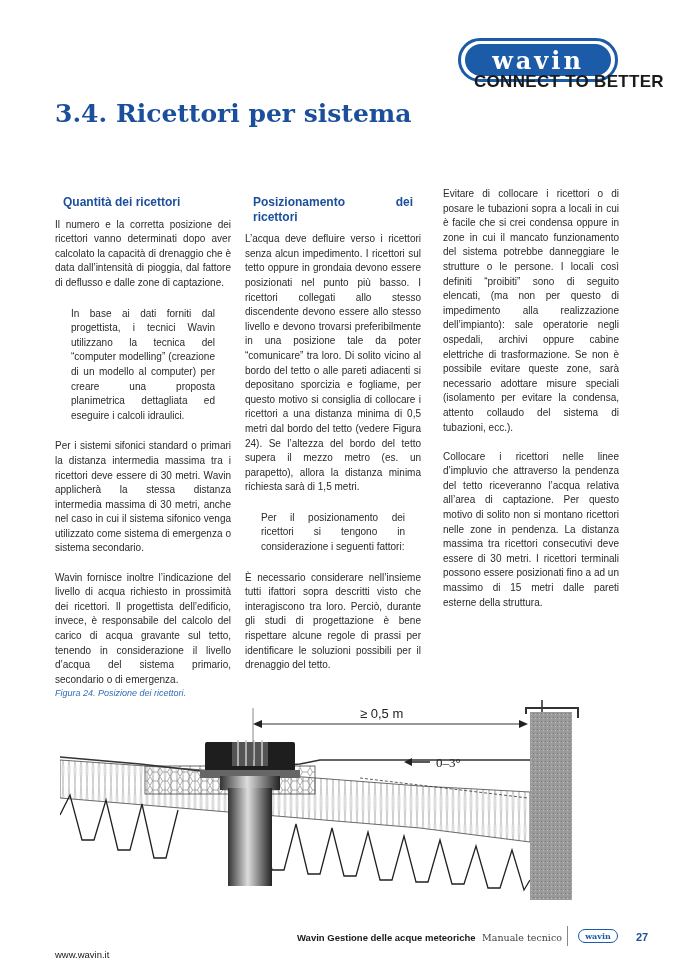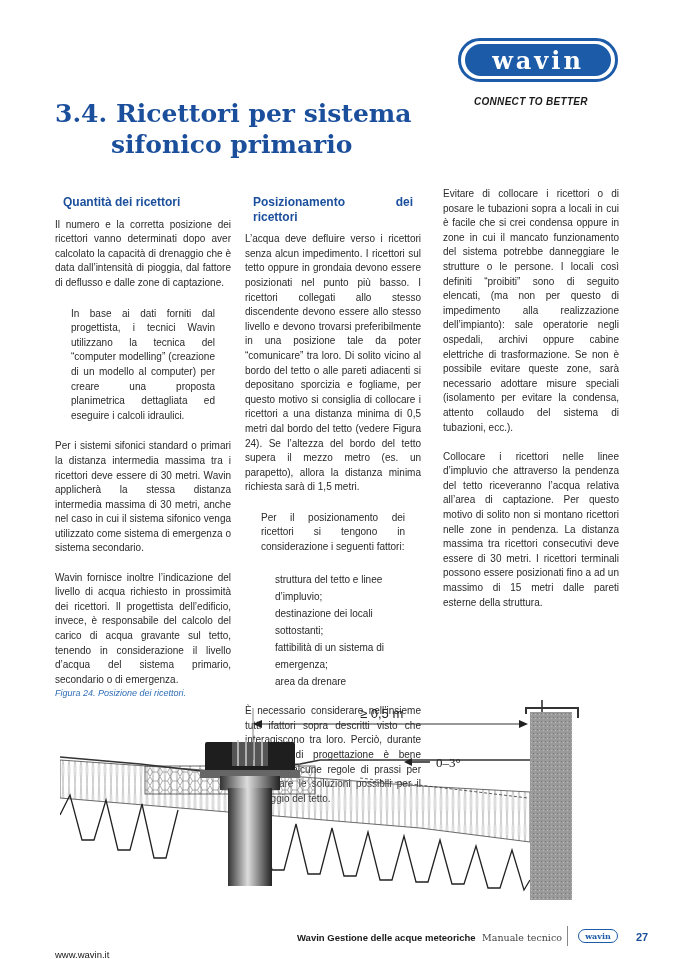--- a/index.html
+++ b/index.html
@@ -1,20 +1,20 @@
 <!DOCTYPE html>
 <html><head>
 <meta charset="utf-8">
 <style>
   html, body { margin:0; padding:0; background:#fff; }
   body { width:678px; height:959px; position:relative; overflow:hidden; font-family:"Liberation Sans", sans-serif; color:#222; }
   .logo { position:absolute; left:458px; top:38px; width:160px; height:44px; border:3px solid #1b5ba8; border-radius:24px; box-sizing:border-box; display:flex; align-items:center; justify-content:center; }
   .logo-inner { width:146px; height:32px; border-radius:18px; background:#1b5ba8; display:flex; align-items:center; justify-content:center; }
   .logo-word { color:#fff; font-family:"DejaVu Serif", serif; font-weight:bold; font-size:24px; letter-spacing:3px; }
-  .tagline { position:absolute; left:474px; top:96px; font-size:10px; font-weight:bold; color:#1a1a1a; letter-spacing:0.3px;font-style:italic; }
+  .tagline { position:absolute; left:474px; top:72px; font-size:17px; font-weight:bold; color:#1a1a1a; letter-spacing:0.3px; }
   .title { position:absolute; left:55px; top:98px; font-family:"DejaVu Serif", serif; font-size:25px; line-height:31px; color:#1b4f9c; font-weight:bold; }
   .title .l2 { padding-left:56px; display:block; }
   .col { position:absolute; top:187px; width:176px; font-size:10px; line-height:14.6px; color:#2a2a2a; text-align:justify; }
   .col p { margin:0 0 14.6px 0; }
   .col p.tight { margin:16px; }
   .col h3 { margin:8px; font-size:12px; color:#1b4f9c; font-weight:bold; }
   .col ul { list-style:none; margin:0 0 14.6px 0; padding-left:30px; }
   .col li { text-align:left; line-height:17px; }
   .c1 { left:55px; } .c2 { left:245px; } .c3 { left:443px; }
   .caption { position:absolute; left:55px; top:688px; font-size:9px; font-style:italic; color:#2f6db5; }
@@ -31,41 +31,34 @@
 
 <div class="logo">
   <div class="logo-inner">
       <span class="logo-word">wavin</span>
     </div>
 </div>
 <div class="tagline">CONNECT TO BETTER</div>
 
 <div class="title">
   <span>3.4. Ricettori per sistema</span>
-  <span class="l2">sifonico primario</span>
 </div>
 
 <div class="col c1">
   <h3>Quantità dei ricettori</h3>
   <p>Il numero e la corretta posizione dei ricettori vanno determinati dopo aver calcolato la capacità di drenaggio che è data dall’intensità di pioggia, dal fattore di deflusso e dalle zone di captazione.</p>
   <p class="tight">In base ai dati forniti dal progettista, i tecnici Wavin utilizzano la tecnica del “computer modelling” (creazione di un modello al computer) per creare una proposta planimetrica dettagliata ed eseguire i calcoli idraulici.</p>
   <p>Per i sistemi sifonici standard o primari la distanza intermedia massima tra i ricettori deve essere di 30 metri. Wavin applicherà la stessa distanza intermedia massima di 30 metri, anche nel caso in cui il sistema sifonico venga utilizzato come sistema di emergenza o sistema secondario.</p>
   <p>Wavin fornisce inoltre l’indicazione del livello di acqua richiesto in prossimità dei ricettori. Il progettista dell’edificio, invece, è responsabile del calcolo del carico di acqua gravante sul tetto, tenendo in considerazione il livello d’acqua del sistema primario, secondario o di emergenza.</p>
 </div>
 
 <div class="col c2">
   <h3>Posizionamento dei ricettori</h3>
   <p>L’acqua deve defluire verso i ricettori senza alcun impedimento. I ricettori sul tetto oppure in grondaia devono essere posizionati nel punto più basso. I ricettori collegati allo stesso discendente devono essere allo stesso livello e devono trovarsi preferibilmente in una posizione tale da poter “comunicare” tra loro. Di solito vicino al bordo del tetto o alle pareti adiacenti si depositano sporcizia e fogliame, per questo motivo si consiglia di collocare i ricettori a una distanza minima di 0,5 metri dal bordo del tetto (vedere Figura 24). Se l’altezza del bordo del tetto supera il mezzo metro (es. un parapetto), allora la distanza minima richiesta sarà di 1,5 metri.</p>
   <p class="tight">Per il posizionamento dei ricettori si tengono in considerazione i seguenti fattori:</p>
-  <ul>
-    <li>struttura del tetto e linee d’impluvio;</li>
-    <li>destinazione dei locali sottostanti;</li>
-    <li>fattibilità di un sistema di emergenza;</li>
-    <li>area da drenare</li>
-  </ul>
   <p>È necessario considerare nell’insieme tutti ifattori sopra descritti visto che interagiscono tra loro. Perciò, durante gli studi di progettazione è bene rispettare alcune regole di prassi per identificare le soluzioni possibili per il drenaggio del tetto.</p>
 </div>
 
 <div class="col c3">
   <p>Evitare di collocare i ricettori o di posare le tubazioni sopra a locali in cui è facile che si crei condensa oppure in zone in cui il mancato funzionamento del sistema potrebbe danneggiare le strutture o le persone. I locali così definiti “proibiti” sono di seguito elencati, (ma non per questo di impedimento alla realizzazione dell’impianto): sale operatorie negli ospedali, archivi oppure cabine elettriche di trasformazione. Se non è possibile evitare queste zone, sarà necessario adottare misure speciali (isolamento per evitare la condensa, attento collaudo del sistema di tubazioni, ecc.).</p>
   <p>Collocare i ricettori nelle linee d’impluvio che attraverso la pendenza del tetto riceveranno l’acqua relativa all’area di captazione. Per questo motivo di solito non si montano ricettori nelle zone in pendenza. La distanza massima tra ricettori consecutivi deve essere di 30 metri. I ricettori terminali possono essere posizionati fino a ad un massimo di 15 metri dalle pareti esterne della struttura.</p>
 </div>
 
 <div class="caption">Figura 24. Posizione dei ricettori.</div>
 

